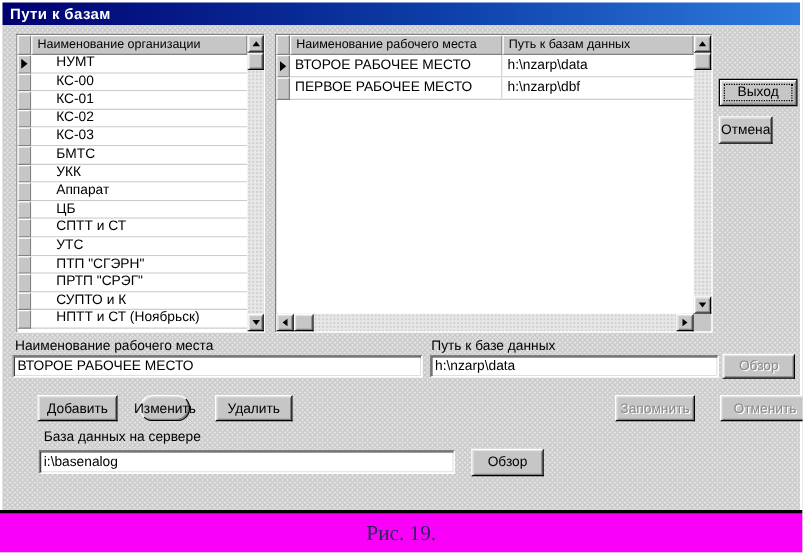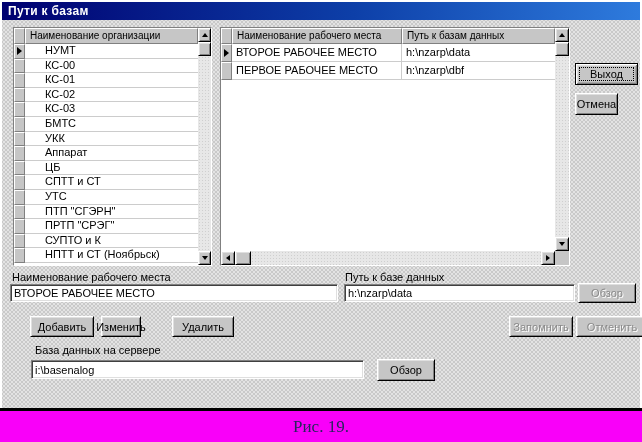--- a/index.html
+++ b/index.html
@@ -255,23 +255,23 @@
     <div class="btn" style="left:573px; top:73px; width:43px; height:22px;">Отмена</div>
 
     <div class="field-label" style="left:10px; top:251px;">Наименование рабочего места</div>
     <input class="tbox" style="left: 8px; top: 264px; width: 328px; height: 18px;" value="ВТОРОЕ РАБОЧЕЕ МЕСТО">
 
     <div class="field-label" style="left:343px; top:251px;">Путь к базе данных</div>
     <input class="tbox" style="left: 342px; top: 264px; width: 231px; height: 18px;" value="h:\nzarp\data">
     <div class="btn disabled" style="left:576px; top:263px; width:58px; height:20px;">Обзор</div>
 
     <div class="btn" style="left:28px; top:296px; width:64px; height:21px;">Добавить</div>
-    <div class="btn" style="left:99px; top:296px; width:40px; height:21px;">Изменить</div>
+    <div class="btn" style="left:110px; top:296px; width:40px; height:21px;border-radius:10px;">Изменить</div>
     <div class="btn" style="left:170px; top:296px; width:62px; height:21px;">Удалить</div>
-    <div class="btn disabled" style="left:507px; top:296px; width:64px; height:21px;">Запомнить</div>
+    <div class="btn disabled" style="left:490px; top:296px; width:64px; height:21px;">Запомнить</div>
     <div class="btn disabled" style="left:574px; top:296px; width:72px; height:21px;">Отменить</div>
 
     <div class="field-label" style="left:33px; top:324px;">База данных на сервере</div>
     <input class="tbox" style="left: 29px; top: 340px; width: 333px; height: 19px;" value="i:\basenalog">
     <div class="btn" style="left:375px; top:339px; width:58px; height:22px;">Обзор</div>
   </div>
 
   <div class="black-strip"></div>
   <div class="caption-bar">
     <span>Рис. 19.</span>

